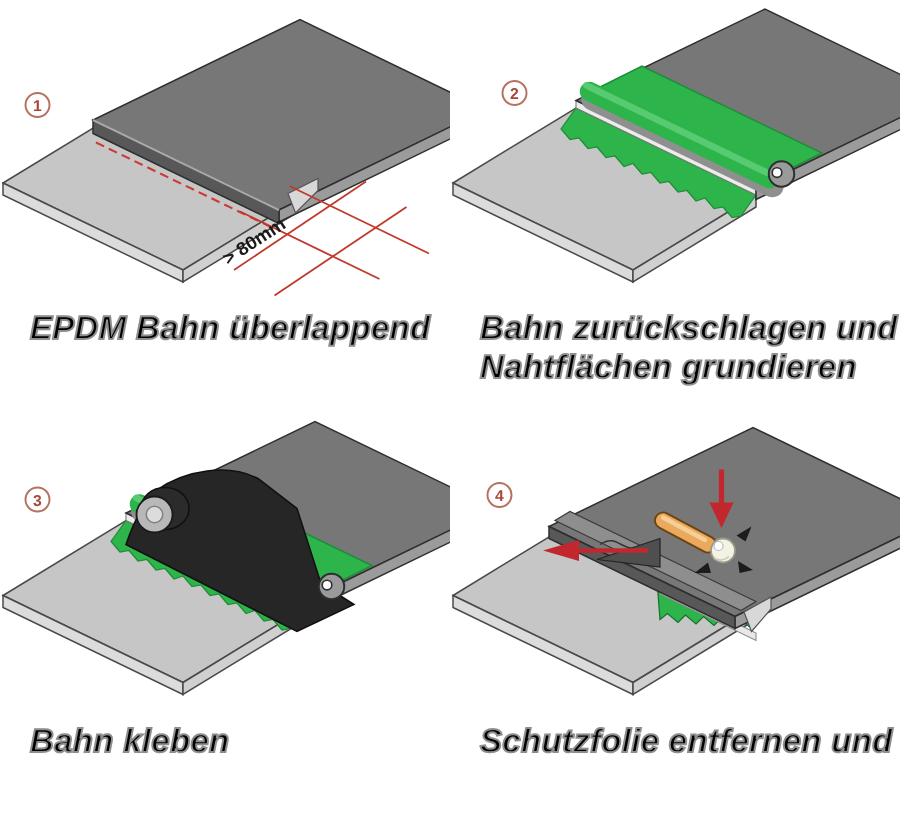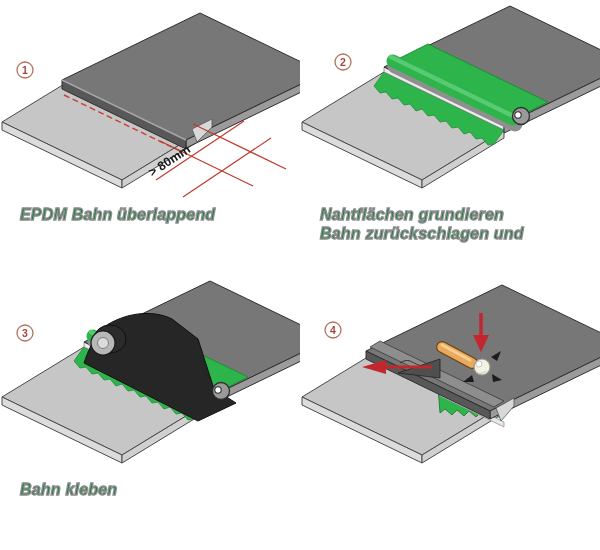--- a/index.html
+++ b/index.html
@@ -2,22 +2,22 @@
 <html><head>
 <meta charset="utf-8">
 <style>
   html,body{margin:0;padding:0;background:#ffffff;}
   body{width:600px;height:550px;overflow:hidden;font-family:"Liberation Sans",sans-serif;}
   .grid{display:grid;grid-template-columns:300px 300px;grid-template-rows:275px 275px;width:600px;height:550px;}
   .cell{position:relative;width:300px;height:275px;}
   .cell svg{display:block;width:300px;height:205px;}
   .caption{
     position:absolute;left:20px;right:4px;top:206px;
-    font-style:italic;font-weight:bold;font-size:16px;line-height:1.18;
-    color:#15803d;-webkit-text-stroke:1.3px #8e8e8e;text-shadow:0 0 1px #9a9a9a;
+    font-style:italic;font-weight:bold;font-size:22px;line-height:1.18;
+    color:#000000;-webkit-text-stroke:1.3px #8e8e8e;text-shadow:0 0 1px #9a9a9a;
     letter-spacing:0.2px;white-space:nowrap;
   }
   .caption span{display:block;}
   .badge-circle{fill:#ffffff;stroke:#b4725f;stroke-width:1.3;}
   .badge-num{font:600 10.5px "Liberation Sans",sans-serif;fill:#a8463b;}
   .dim-line{stroke:#c0392b;stroke-width:1.2;fill:none;}
   .dim-label{font:700 12.5px "Liberation Sans",sans-serif;fill:#1a1a1a;}
   .outline{stroke:#4a4a4a;stroke-width:1;}
   .outline-dark{stroke:#2f2f2f;stroke-width:1;}
 </style>
@@ -88,22 +88,22 @@
       <g>
         <circle cx="221" cy="116" r="8.5" fill="#9a9a9a" stroke="#2e2e2e" stroke-width="1.3"></circle>
         <circle cx="218" cy="115" r="3.2" fill="#ffffff" stroke="#2e2e2e" stroke-width="1.1"></circle>
       </g>
       <g>
         <circle class="badge-circle" cx="43" cy="62" r="8"></circle>
         <text class="badge-num" x="43" y="66" text-anchor="middle">2</text>
       </g>
     </svg>
     <div class="caption">
+      <span>Bahn zurückschlagen und</span>
       <span>Nahtflächen grundieren</span>
-      <span>Bahn zurückschlagen und</span>
     </div>
   </div>
 
   <div class="cell">
     <svg viewBox="0 0 300 205">
       <g>
         <path class="outline" d="M2,122 L84,72 L204,130 L122,180 Z" fill="#c6c6c6"></path>
         <path class="outline" d="M2,122 L122,180 L122,188 L2,130 Z" fill="#dcdcdc"></path>
         <path class="outline" d="M122,180 L204,130 L204,138 L122,188 Z" fill="#d0d0d0"></path>
       </g>
@@ -183,16 +183,17 @@
         <path d="M191,82 L201,76 L197,86 Z"></path>
         <path d="M192,99 L202,105 L193,107 Z"></path>
         <path d="M172,100 L163,107 L174,107 Z"></path>
       </g>
       <g>
         <circle class="badge-circle" cx="33" cy="55" r="8"></circle>
         <text class="badge-num" x="33" y="59" text-anchor="middle">4</text>
       </g>
     </svg>
     <div class="caption">
+      <span>Schutzfolie entfernen und</span>
     </div>
   </div>
 
 </div>
 
 </body></html>

